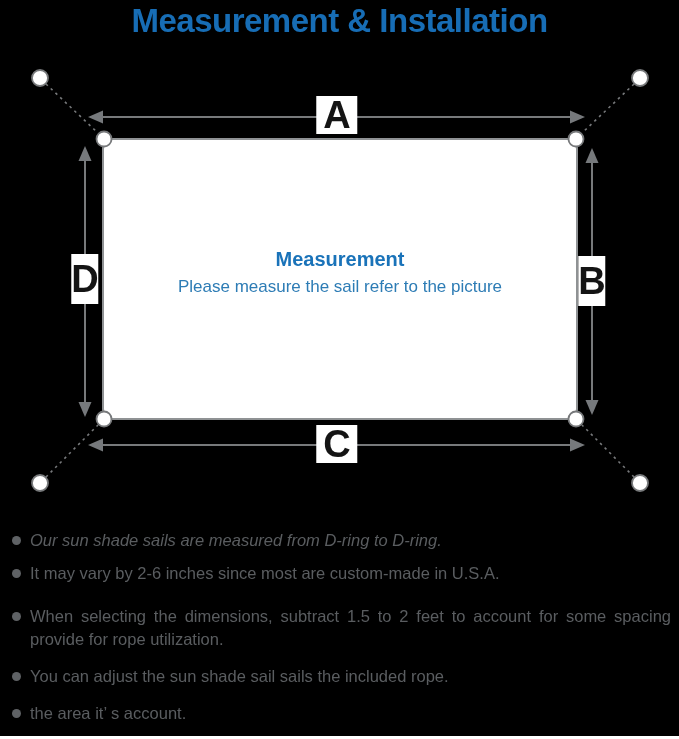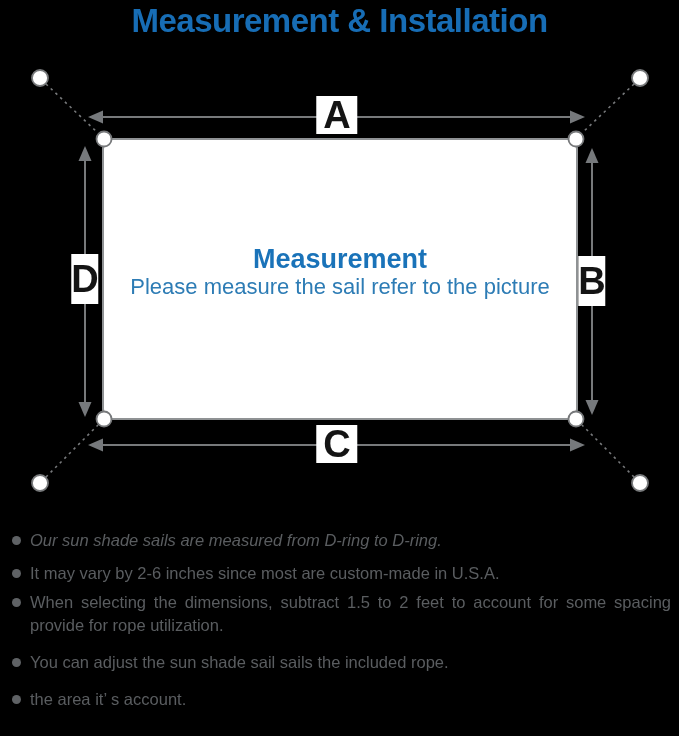--- a/index.html
+++ b/index.html
@@ -28,43 +28,43 @@
     color:#141414;
     background:#ffffff;
     padding:0 7px;
     line-height:1;
   }
   .dim-label.vert{padding:6px 0;}
   .center-heading{
     position:absolute;
     left:340px;top:259px;
     transform:translate(-50%,-50%);
-    font-size:27px;
+    font-size:20px;
     font-weight:bold;
     color:#1a73b9;
     white-space:nowrap;
   }
   .center-subtitle{
     position:absolute;
     left:340px;top:287px;
     transform:translate(-50%,-50%);
-    font-size:22px;
+    font-size:17px;
     color:#2d7cb5;
     white-space:nowrap;
   }
   .bullets{
     position:absolute;
     left:12px;top:529px;right:8px;
   }
   .bullet-row{
     display:flex;
     align-items:flex-start;
   }
   .bullet-row.m10{margin-bottom:10px;font-style:italic;}
-  .bullet-row.m12{margin-bottom:6px;}
+  .bullet-row.m12{margin-bottom:20px;}
   .bullet-row.m14{margin-bottom:14px;justify-content:center;}
   .dot{
     flex:0 0 auto;
     width:9px;height:9px;
     border-radius:50%;
     background:#5f6265;
     margin:7px 9px 0 0;
   }
   .bullet-text{
     flex:1 1 auto;

